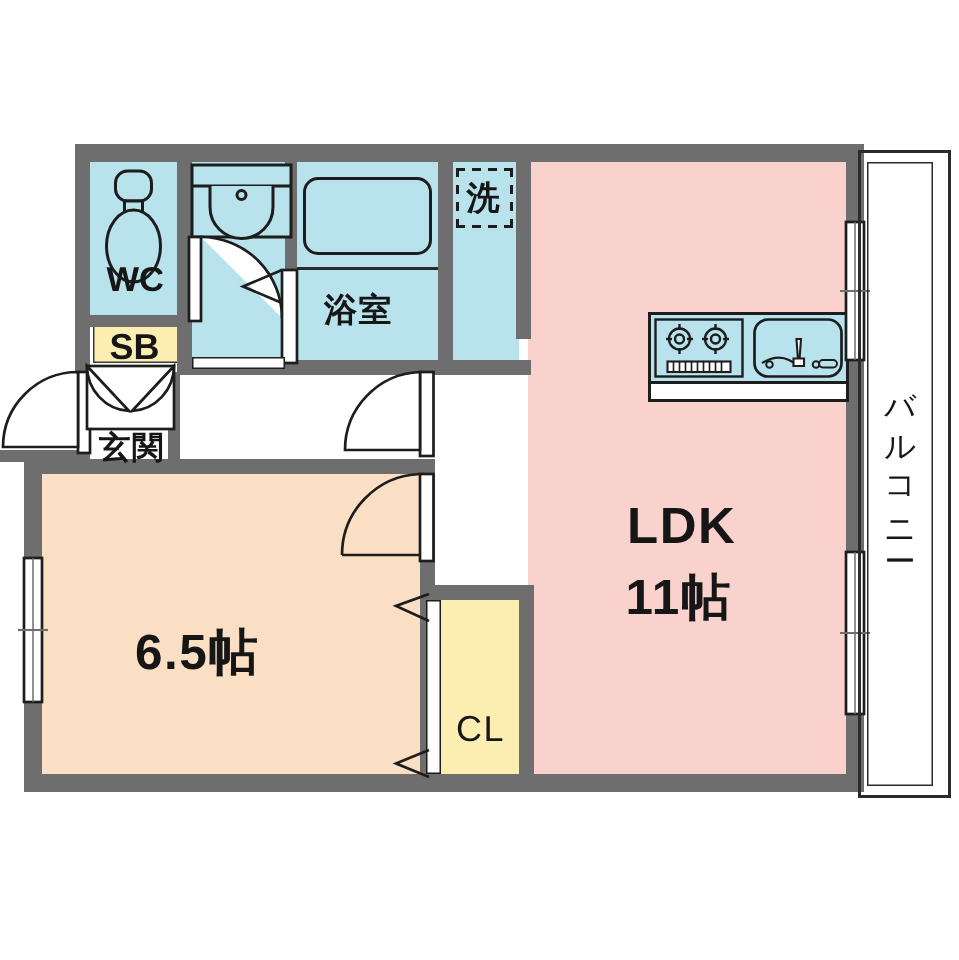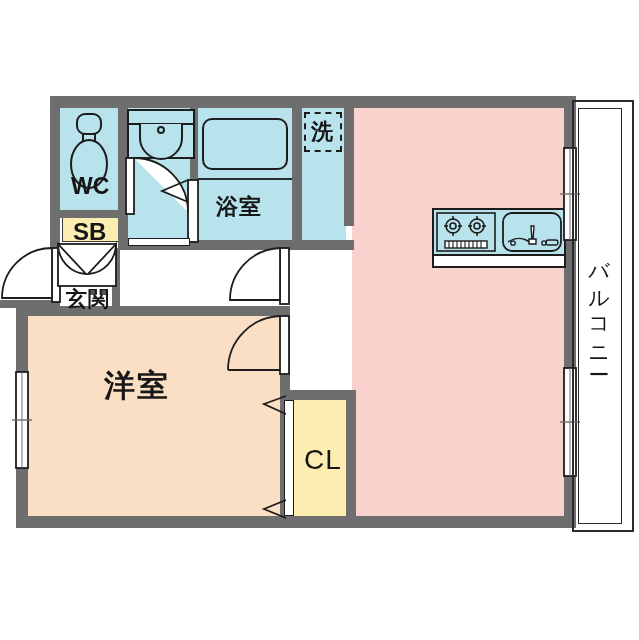--- a/index.html
+++ b/index.html
@@ -44,21 +44,21 @@
   }
   .lbl-ldk    { font-size: 34px; font-weight: bold; letter-spacing: 1px; }
   .lbl-jo     { font-size: 33px; font-weight: bold; letter-spacing: 1px; }
   .lbl-room   { font-size: 31px; font-weight: bold; letter-spacing: 2px; }
   .lbl-room2  { font-size: 33px; font-weight: bold; letter-spacing: 1px; }
   .lbl-bath   { font-size: 22px; font-weight: bold; letter-spacing: 1px; }
   .lbl-wc     { font-size: 23px; font-weight: bold; letter-spacing: 0px; }
   .lbl-sb     { font-size: 24px; font-weight: bold; }
   .lbl-gen    { font-size: 21px; font-weight: bold; letter-spacing: 1px; }
   .lbl-sen    { font-size: 22px; font-weight: bold; }
-  .lbl-cl     { font-size: 28px; letter-spacing: 1px; }
+  .lbl-cl     { font-size: 24px; letter-spacing: 1px; margin-top: 29px; }
   .lbl-balcony{
     font-size: 21px; font-weight: normal;
     writing-mode: vertical-rl; text-orientation: upright;
     letter-spacing: 5px;
   }
 
   
   .dashbox { border: 2px dashed #1d1d1d; box-sizing: border-box; }
 
   svg { display: block; overflow: visible; }
@@ -248,22 +248,24 @@
 
   <svg class="abs" style="left:560px; top:368px; width:20px; height:108px;" viewBox="0 0 20 108">
     <rect x="4" y="0" width="12" height="108" fill="#ffffff" stroke="#1d1d1d" stroke-width="1.8"></rect>
     <line x1="10" y1="0" x2="10" y2="108" stroke="#6e6e6e" stroke-width="1"></line>
     <line x1="0" y1="54" x2="20" y2="54" stroke="#6e6e6e" stroke-width="1.4"></line>
   </svg>
 
   <div class="abs" style="left:572px; top:100px; width:62px; height:432px; border:2px solid #2b2b2b; background:transparent;"></div>
   <div class="abs" style="left:578px; top:108px; width:44px; height:416px; border:1px solid #2b2b2b; background:transparent;"></div>
 
-
-  <div class="label lbl-room" style="left:104px; top:370px;">洋室</div>
+  <div class="label lbl-ldk" style="left:418px; top:334px;">LDK</div>
+  <div class="label lbl-jo" style="left:417px; top:381px;">11帖</div>
+
+  <div class="label lbl-room2" style="left:90px; top:418px;">6.5帖</div>
 
   <div class="label lbl-bath" style="left:216px; top:196px;">浴室</div>
 
   <div class="label lbl-wc" style="left:71px; top:175px;text-align:right;">WC</div>
 
   <div class="label lbl-sen" style="left:311px; top:121px;">洗</div>
 
   <div class="label lbl-gen" style="left:66px; top:288px;">玄関</div>
 
   <div class="label lbl-sb" style="left:73px; top:220px;">SB</div>

